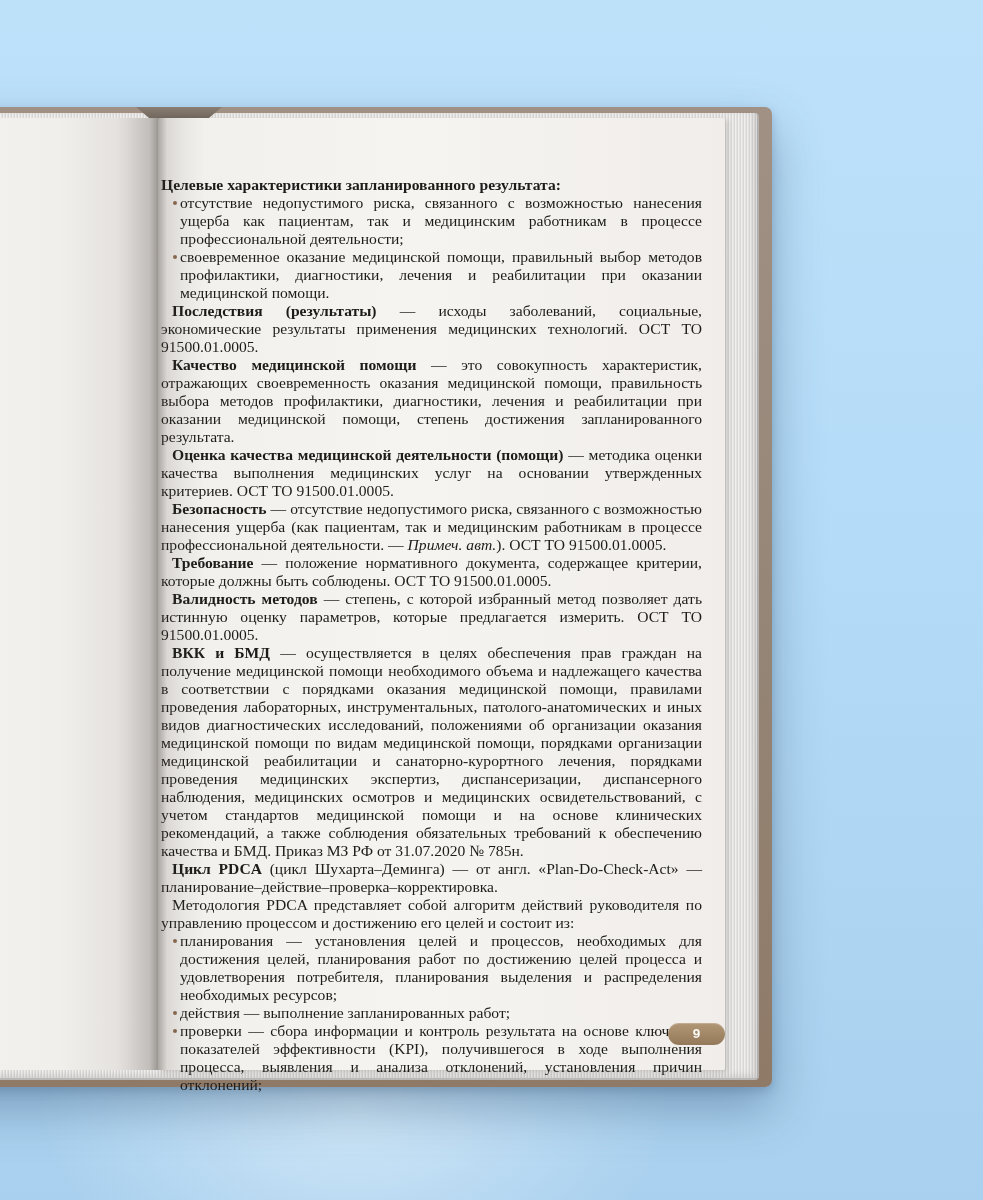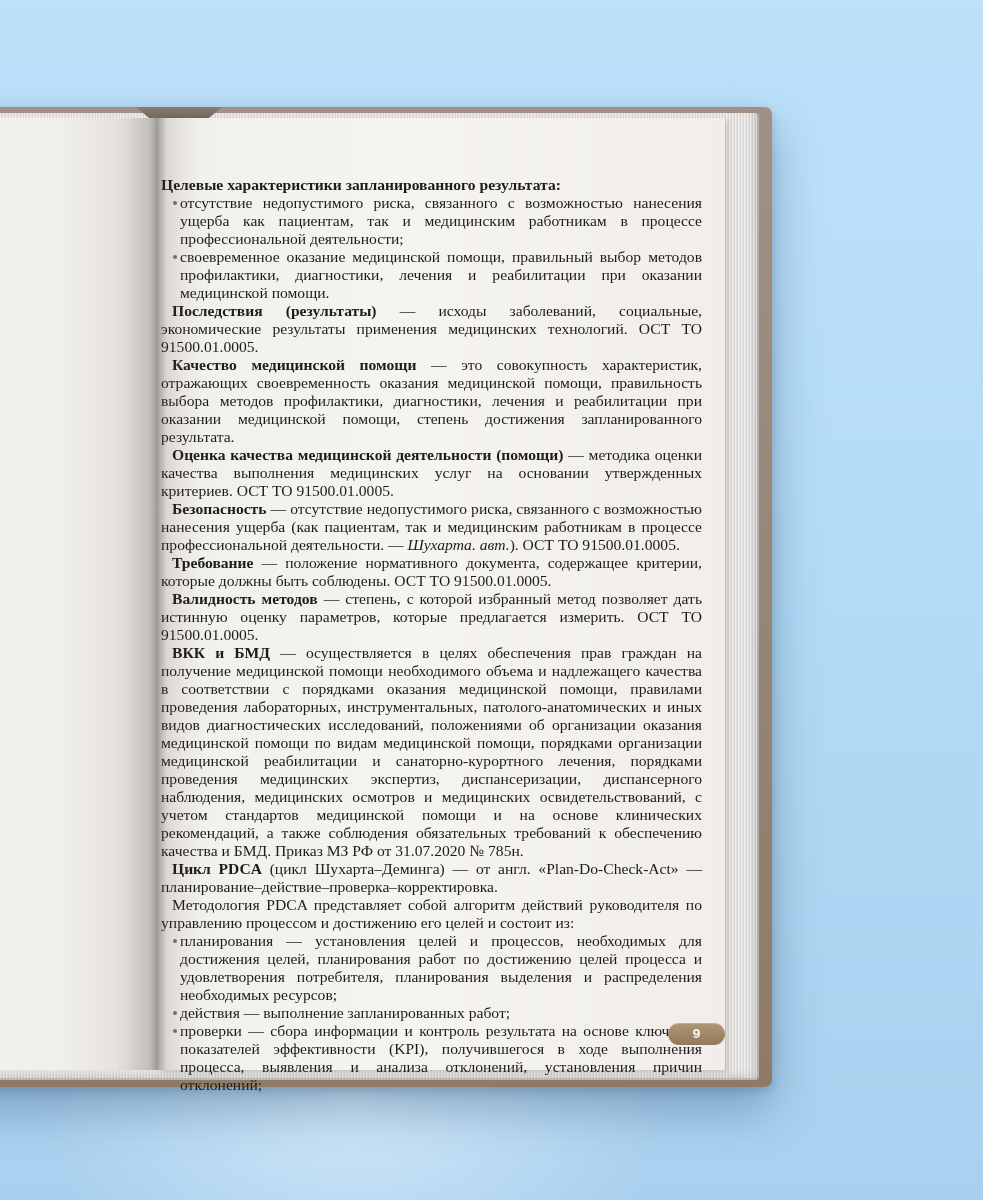--- a/index.html
+++ b/index.html
@@ -89,21 +89,21 @@
   <div class="spine-notch"></div>
   <div class="left-page"></div>
   <div class="right-page">
     <div class="text-block" lang="ru">
         <div class="para heading"><span class="b">Целевые характеристики запланированного результата:</span></div>
         <div class="para bullet"><span class="dot"></span><span>отсутствие недопустимого риска, связанного с возможностью нанесения ущерба как пациентам, так и медицинским работникам в процессе профессиональной деятельности;</span></div>
         <div class="para bullet"><span class="dot"></span><span>своевременное оказание медицинской помощи, правильный выбор методов профилактики, диагностики, лечения и реабилитации при оказании медицинской помощи.</span></div>
         <div class="para paragraph"><span class="b">Последствия (результаты)</span><span> — исходы заболеваний, социальные, экономические результаты применения медицинских технологий. ОСТ ТО 91500.01.0005.</span></div>
         <div class="para paragraph"><span class="b">Качество медицинской помощи</span><span> — это совокупность характеристик, отражающих своевременность оказания медицинской помощи, правильность выбора методов профилактики, диагностики, лечения и реабилитации при оказании медицинской помощи, степень достижения запланированного результата.</span></div>
         <div class="para paragraph"><span class="b">Оценка качества медицинской деятельности (помощи)</span><span> — методика оценки качества выполнения медицинских услуг на основании утвержденных критериев. ОСТ ТО 91500.01.0005.</span></div>
-        <div class="para paragraph"><span class="b">Безопасность</span><span> — отсутствие недопустимого риска, связанного с возможностью нанесения ущерба (как пациентам, так и медицинским работникам в процессе профессиональной деятельности. — </span><span class="i">Шухарта. авт.</span><span>). ОСТ ТО 91500.01.0005.</span></div>
+        <div class="para paragraph"><span class="b">Безопасность</span><span> — отсутствие недопустимого риска, связанного с возможностью нанесения ущерба (как пациентам, так и медицинским работникам в процессе профессиональной деятельности. — </span><span class="i">Примеч. авт.</span><span>). ОСТ ТО 91500.01.0005.</span></div>
         <div class="para paragraph"><span class="b">Требование</span><span> — положение нормативного документа, содержащее критерии, которые должны быть соблюдены. ОСТ ТО 91500.01.0005.</span></div>
         <div class="para paragraph"><span class="b">Валидность методов</span><span> — степень, с которой избранный метод позволяет дать истинную оценку параметров, которые предлагается измерить. ОСТ ТО 91500.01.0005.</span></div>
         <div class="para paragraph"><span class="b">ВКК и БМД</span><span> — осуществляется в целях обеспечения прав граждан на получение медицинской помощи необходимого объема и надлежащего качества в соответствии с порядками оказания медицинской помощи, правилами проведения лабораторных, инструментальных, патолого-анатомических и иных видов диагностических исследований, положениями об организации оказания медицинской помощи по видам медицинской помощи, порядками организации медицинской реабилитации и санаторно-курортного лечения, порядками проведения медицинских экспертиз, диспансеризации, диспансерного наблюдения, медицинских осмотров и медицинских освидетельствований, с учетом стандартов медицинской помощи и на основе клинических рекомендаций, а также соблюдения обязательных требований к обеспечению качества и БМД. Приказ МЗ РФ от 31.07.2020 № 785н.</span></div>
         <div class="para paragraph"><span class="b">Цикл PDCA</span><span> (цикл Шухарта–Деминга) — от англ. «Plan-Do-Check-Act» — планирование–действие–проверка–корректировка.</span></div>
         <div class="para paragraph"><span>Методология PDCA представляет собой алгоритм действий руководителя по управлению процессом и достижению его целей и состоит из:</span></div>
         <div class="para bullet"><span class="dot"></span><span>планирования — установления целей и процессов, необходимых для достижения целей, планирования работ по достижению целей процесса и удовлетворения потребителя, планирования выделения и распределения необходимых ресурсов;</span></div>
         <div class="para bullet"><span class="dot"></span><span>действия — выполнение запланированных работ;</span></div>
         <div class="para bullet"><span class="dot"></span><span>проверки — сбора информации и контроль результата на основе ключевых показателей эффективности (KPI), получившегося в ходе выполнения процесса, выявления и анализа отклонений, установления причин отклонений;</span></div>
       </div>
     <div class="page-badge">

